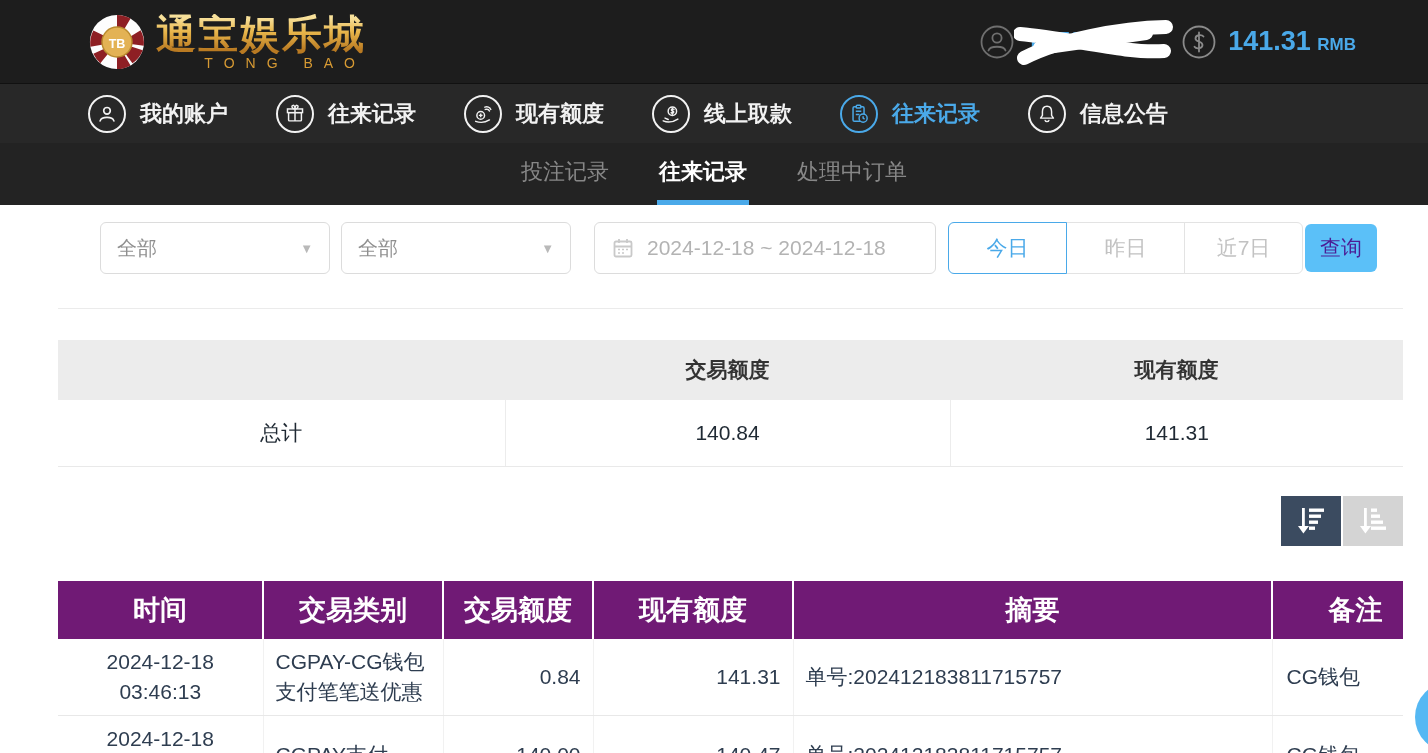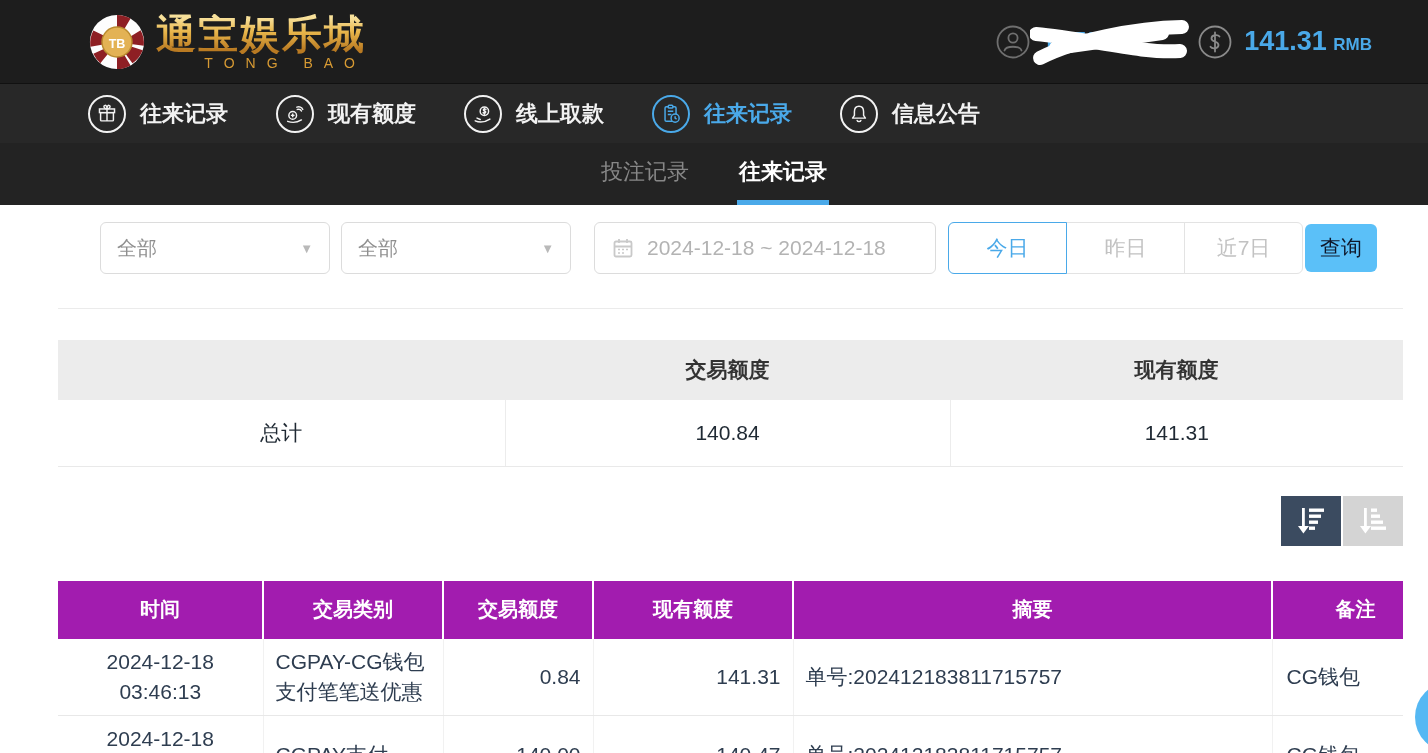--- a/index.html
+++ b/index.html
@@ -7,21 +7,21 @@
   body {
     font-family:"Liberation Sans","DejaVu Sans",sans-serif;
     background:#fff; color:#2e3d50;
     position:relative; overflow:hidden;
   }
 
   
   .top-bar {
     height:83px; background:#1d1d1d;
     display:flex; align-items:center; justify-content:space-between;
-    padding:0 56px 0 88px;
+    padding:0 72px 0 88px;
   }
   .logo { display:flex; align-items:center; gap:10px; }
   .logo-chip { width:58px; height:58px; flex:0 0 auto; }
   .logo-text { line-height:1; }
   .logo-cn {
     font-size:40px; font-weight:bold; letter-spacing:2px;
     background:linear-gradient(180deg,#f7e09a 10%,#e8b54a 45%,#b97a22 90%);
     -webkit-background-clip:text; background-clip:text;
     -webkit-text-fill-color:transparent; color:#e8b54a;
   }
@@ -86,21 +86,21 @@
   .seg {
     width:119px; height:52px; background:#fff; border:1px solid #e3e3e3;
     display:flex; align-items:center; justify-content:center;
     font-size:21px; color:#c2c2c2; cursor:pointer; margin-left:-1px;
   }
   .seg:first-child { border-radius:6px 0 0 6px; margin-left:0; }
   .seg:last-child { border-radius:0 6px 6px 0; }
   .seg.active { border:1px solid #4aa9e9; color:#4aa9e9; z-index:2; border-radius:6px 0 0 6px; }
   .query-btn {
     margin-left:auto; width:72px; height:48px; border:none; border-radius:6px;
-    background:#5bc0f8; color:#0f172a; font-size:21px; cursor:pointer;
+    background:#5bc0f8; color:#4c1d95; font-size:21px; cursor:pointer;
     font-family:inherit;
   }
 
   .section-divider { height:1px; background:#ebebeb; margin:34px 25px 0 58px; }
 
   
   .summary-table {
     width:1345px; margin:31px 25px 0 58px; border-collapse:collapse; table-layout:fixed;
   }
   .summary-table thead th {
@@ -120,21 +120,21 @@
     display:flex; align-items:center; justify-content:center;
   }
   .sort-btn.desc { background:#3b4b60; }
   .sort-btn.asc  { background:#d4d4d4; }
 
   
   .records-table {
     width:1345px; margin:35px 25px 0 58px; border-collapse:collapse; table-layout:fixed;
   }
   .records-table thead th {
-    background:#a21caf; height:58px; color:#fff; font-size:20px; font-weight:bold;
+    background:#701a75; height:58px; color:#fff; font-size:27px; font-weight:bold;
     text-align:center; border-right:2px solid #fff;
   }
   .records-table thead th:last-child { border-right:none;padding-left:35px; }
   .records-table tbody td {
     background:#fff; font-size:21px; color:#2e3d50; height:63px;
     border-bottom:1px solid #e8e8e8; border-right:1px solid #f1f1f1;
     padding:8px 12px; line-height:1.45;
   }
   .records-table tbody td:last-child { border-right:none; }
   .col-time   { width:205px; }
@@ -204,20 +204,29 @@
         <span class="balance-amount">141.31</span>
         <span class="balance-cur">RMB</span>
       </span>
     </div>
   </div>
 </header>
 
 <nav class="main-nav">
   <div class="nav-item">
     <span class="nav-circle">
+      <svg width="22" height="22" viewBox="0 0 24 24" fill="none" stroke="currentColor" stroke-width="1.8">
+        <circle cx="12" cy="8.5" r="3.6"></circle>
+          <path d="M4.5 19.5 C6 14.5 18 14.5 19.5 19.5" stroke-linecap="round"></path>
+      </svg>
+    </span>
+    <span class="nav-label">我的账户</span>
+  </div>
+  <div class="nav-item">
+    <span class="nav-circle">
       <svg width="22" height="22" viewBox="0 0 24 24" fill="none" stroke="currentColor" stroke-width="1.6">
         <rect x="5" y="10.5" width="14" height="9" rx="1"></rect>
           <rect x="3.8" y="6.5" width="16.4" height="4"></rect>
         <path d="M12 6.5 L12 19.5 M12 6.5 C9 6.5 7.5 3 9.8 2.6 C11.5 2.3 12 5 12 6.5 C12 5 12.5 2.3 14.2 2.6 C16.5 3 15 6.5 12 6.5 Z"></path>
       </svg>
     </span>
     <span class="nav-label">往来记录</span>
   </div>
   <div class="nav-item">
     <span class="nav-circle">
@@ -259,20 +268,21 @@
         <path d="M10 19 C10.5 20.5 13.5 20.5 14 19" stroke-linecap="round"></path>
       </svg>
     </span>
     <span class="nav-label">信息公告</span>
   </div>
 </nav>
 
 <div class="tab-bar">
   <div class="tab">投注记录</div>
   <div class="tab active">往来记录</div>
+  <div class="tab">处理中订单</div>
 </div>
 
 <div class="filter-row">
   <div class="select-box sb1">
     <span>全部</span>
     <span class="caret">▼</span>
   </div>
   <div class="select-box sb2">
     <span>全部</span>
     <span class="caret">▼</span>

